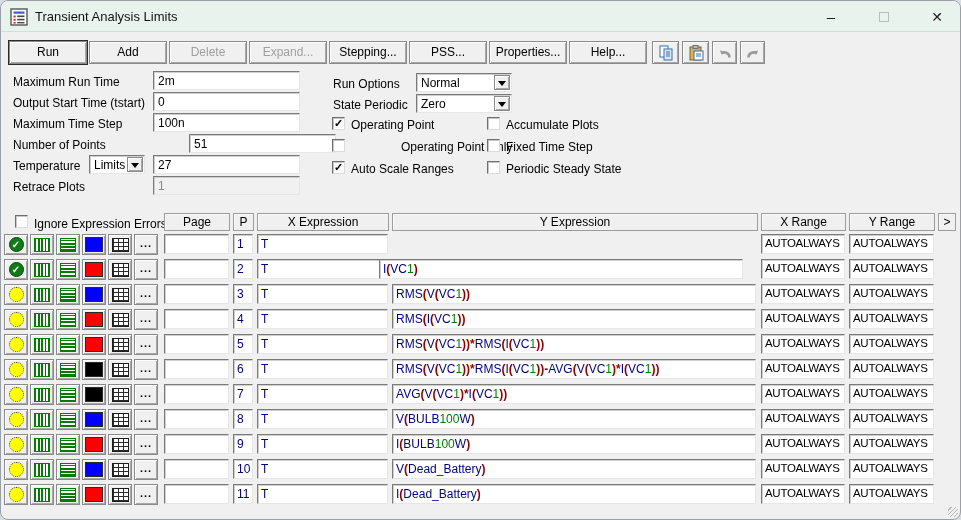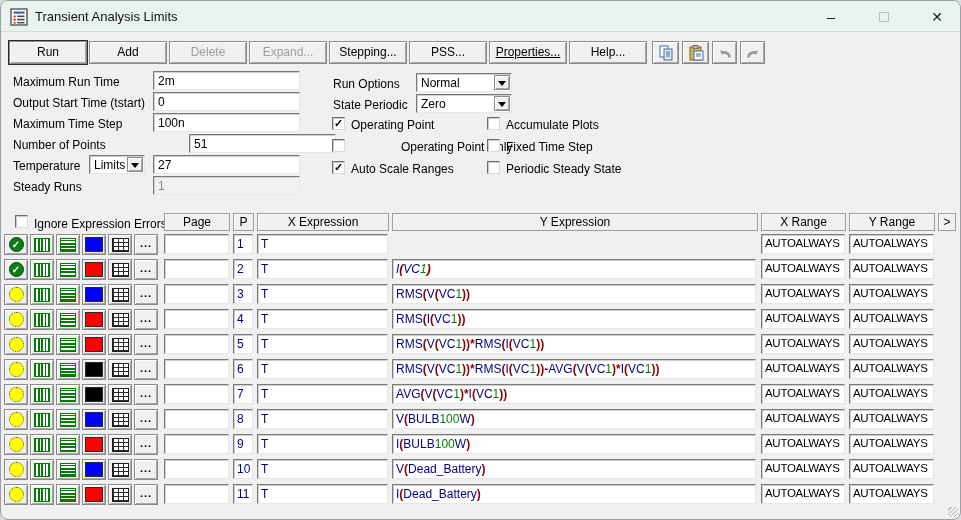--- a/index.html
+++ b/index.html
@@ -110,21 +110,21 @@
       </div>
   </div>
 
   <div id="toolbar-buttons">
       <div class="tbtn raised focused" style="left: 8px;">Run</div>
       <div class="tbtn raised" style="left: 88px;">Add</div>
       <div class="tbtn raised disabled" style="left: 168px;">Delete</div>
       <div class="tbtn raised disabled" style="left: 248px;">Expand...</div>
       <div class="tbtn raised" style="left: 328px;">Stepping...</div>
       <div class="tbtn raised" style="left: 408px;">PSS...</div>
-      <div class="tbtn raised" style="left: 488px; text-decoration: underline;">Properties...</div>
+      <div class="tbtn raised" style="left: 488px;">Properties...</div>
       <div class="tbtn raised" style="left: 568px;">Help...</div>
     </div>
 
   <div class="ibtn raised" style="left:651px;width:27px;">
     <svg width="16" height="16" viewBox="0 0 16 16">
       <rect x="2" y="1" width="8" height="11" fill="#fff" stroke="#3a6ea5"></rect>
       <rect x="6" y="4" width="8" height="11" fill="#dce6f5" stroke="#3a6ea5"></rect>
       <line x1="8" y1="7" x2="12" y2="7" stroke="#3a6ea5"></line>
       <line x1="8" y1="9" x2="12" y2="9" stroke="#3a6ea5"></line>
       <line x1="8" y1="11" x2="12" y2="11" stroke="#3a6ea5"></line>
@@ -162,21 +162,21 @@
       <span class="flabel" style="top: 137px;">Number of Points</span>
       <div class="ffield sunken" style="top: 133px; margin-left: 36px;">51</div>
       <span class="flabel" style="top: 158px;">Temperature</span>
       <div class="combo sunken" style="left: 88px; top: 154px; width: 56px;">
         <span class="cval">Limits</span>
         <span class="carrow">
           <span class="tri"></span>
         </span>
       </div>
       <div class="ffield sunken" style="top: 154px;">27</div>
-      <span class="flabel" style="top: 179px;">Steady Runs</span>
+      <span class="flabel" style="top: 179px;">Retrace Plots</span>
       <div class="ffield sunken disabled" style="top: 175px;">1</div>
     </div>
 
   <span class="olabel" style="top:76px;">Run Options</span>
   <div class="combo sunken" style="left:415px;top:72px;width:96px;">
     <span class="cval">Normal</span>
     <span class="carrow">
         <span class="tri"></span>
       </span>
   </div>
@@ -263,21 +263,21 @@
         </div>
     <div class="rbtn raised" style="left:107px;">
           <span class="gridicon"></span>
         </div>
     <div class="rbtn raised" style="left:133px;">
           <span class="dots">...</span>
         </div>
     <div class="tcell sunken" style="left:163px;width:65px;"></div>
     <div class="tcell sunken pcell" style="left:232px;width:20px;">2</div>
     <div class="tcell sunken" style="left:256px;width:131px;"><span style="color: rgb(0, 0, 128);">T</span></div>
-    <div class="tcell sunken" style="left:391px;width:364px;font-style:italic;"><span style="color: rgb(0, 0, 128);">I</span><span style="color: rgb(139, 0, 0); font-weight: bold;">(</span><span style="color: rgb(0, 0, 128);">V</span><span style="color: rgb(0, 0, 128);">C</span><span style="color: rgb(0, 125, 0);">1</span><span style="color: rgb(139, 0, 0); font-weight: bold;">)</span></div>
+    <div class="tcell sunken" style="left:378px;width:364px;"><span style="color: rgb(0, 0, 128);">I</span><span style="color: rgb(139, 0, 0); font-weight: bold;">(</span><span style="color: rgb(0, 0, 128);">V</span><span style="color: rgb(0, 0, 128);">C</span><span style="color: rgb(0, 125, 0);">1</span><span style="color: rgb(139, 0, 0); font-weight: bold;">)</span></div>
     <div class="tcell sunken rangecell" style="left:760px;width:84px;">AUTOALWAYS</div>
     <div class="tcell sunken rangecell" style="left:848px;width:85px;">AUTOALWAYS</div>
   </div>
 
   <div class="trow" style="top: 281px;">
     <div class="rbtn raised" style="left:3px;">
           <span class="status pending"></span>
         </div>
     <div class="rbtn raised" style="left:29px;">
           <span class="vstripes"></span>

